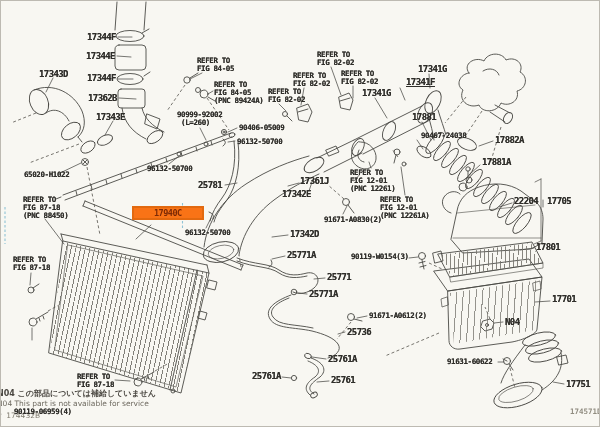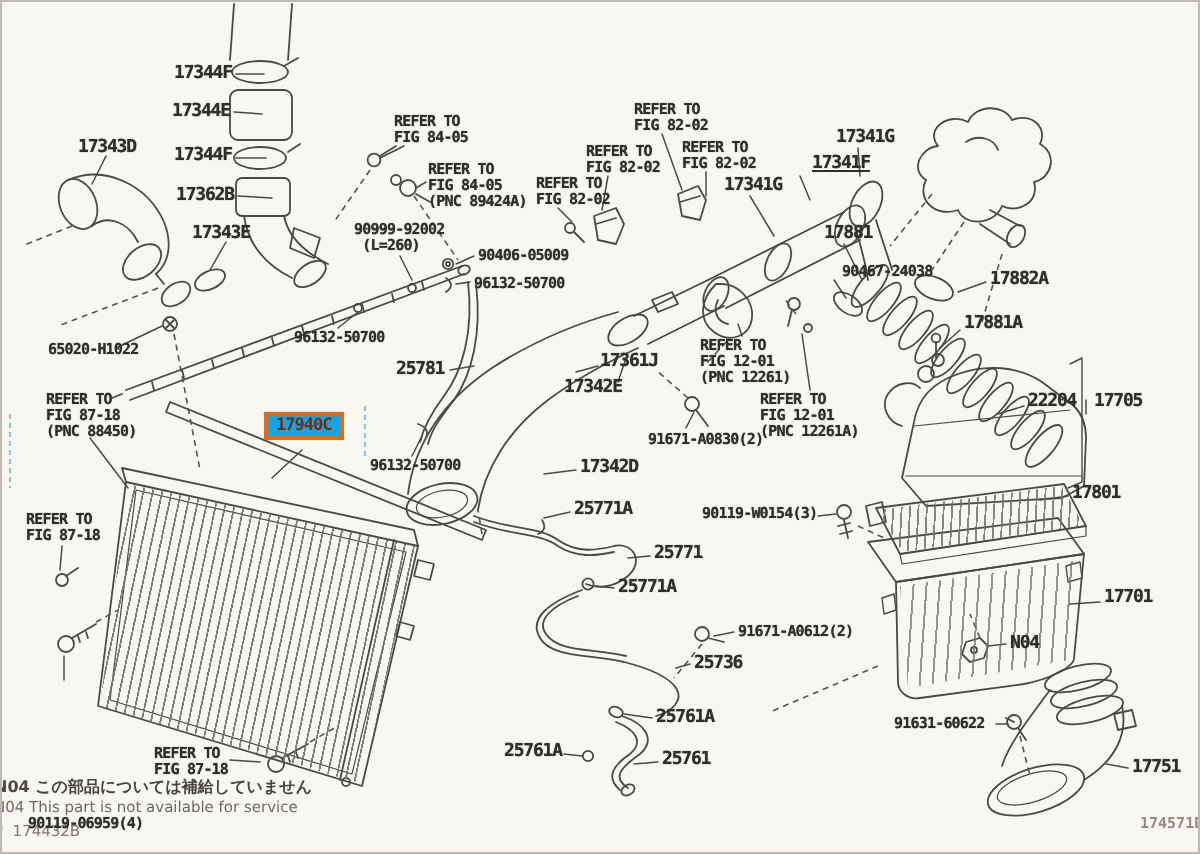--- a/index.html
+++ b/index.html
@@ -28,22 +28,22 @@
   .lbl{
     position:absolute;color:#2f2e2a;font-weight:700;white-space:pre;
     text-shadow:0 0 .5px rgba(47,46,42,.8);z-index:3;line-height:8px;
   }
   .part{font-size:9px;letter-spacing:-0.6px;}
   .num{font-size:7.5px;letter-spacing:-0.4px;}
   .ref{font-size:7.5px;letter-spacing:-0.4px;line-height:8px;}
   .plate{font-size:7.5px;color:#908c80;text-shadow:none;font-weight:700;}
   .hl{
     font-size:8.5px;letter-spacing:-0.5px;
-    border:2px solid #e2690f;background:#0ea5e9;color:#7c2a05;
-    padding:1px 4px;text-shadow:none;
+    border:2px solid #e2690f;background:#f97316;color:#7c2a05;
+    padding:1px 20px;text-shadow:none;
   }
   .footer-line{position:absolute;white-space:pre;z-index:3;}
   #footer-jp{font-family:"DejaVu Sans",sans-serif;font-size:8px;font-weight:700;color:#4a4741;}
   #footer-en{font-family:"DejaVu Sans",sans-serif;font-size:7.5px;color:#6e6a60;}
   #footer-code{font-family:"DejaVu Sans",sans-serif;font-size:7.5px;color:#7d796d;}
 </style>
 </head>
 <body>
 
 <div id="stage">

